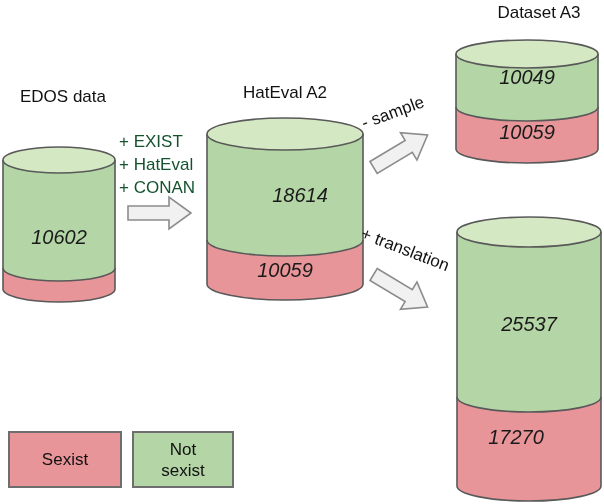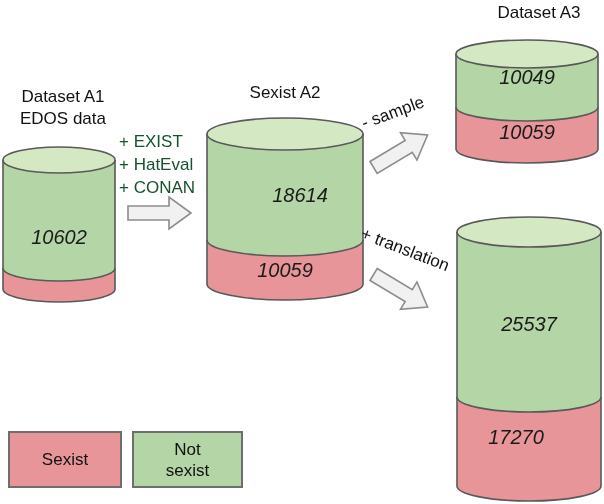--- a/index.html
+++ b/index.html
@@ -51,21 +51,20 @@
   .legend-pink { background: #e89599; }
   .legend-green { background: #b4d5a5; }
   svg { display: block; overflow: visible; }
 </style>
 </head>
 <body>
 
 <div id="canvas">
 
   <div class="abs title" style="left:0px; top:86px; width:126px;">
-    <div>Dataset A1</div>
     <div>EDOS data</div>
   </div>
   <svg class="abs" style="left:2px; top:146px;" width="114" height="157" viewBox="0 0 114 157">
     <path d="M1,14 L1,122 A56,13 0 0 0 113,122 L113,14 Z" fill="#b4d5a5"></path>
     <path d="M1,122 A56,13 0 0 0 113,122 L113,143 A56,13 0 0 1 1,143 Z" fill="#e89599"></path>
     <path d="M1,14 L1,143 A56,13 0 0 0 113,143 L113,14" fill="none" stroke="#595959" stroke-width="1.6"></path>
     <path d="M1,122 A56,13 0 0 0 113,122" fill="none" stroke="#595959" stroke-width="1.6"></path>
     <ellipse cx="57" cy="14" rx="56" ry="13" fill="#d5e8c4" stroke="#595959" stroke-width="1.6"></ellipse>
   </svg>
   <div class="abs num" style="left:2px; top:226px; width:114px;">10602</div>
@@ -73,21 +72,21 @@
   <div class="abs plus-labels" style="left:119px; top:130px;">
     <div>+ EXIST</div>
     <div>+ HatEval</div>
     <div>+ CONAN</div>
   </div>
 
   <svg class="abs" style="left:127px; top:194px;" width="66" height="38" viewBox="0 0 66 38">
     <polygon points="1,12 42,12 42,3 64,19 42,35 42,26 1,26" fill="#f1f1f1" stroke="#8c8c8c" stroke-width="1.6"></polygon>
   </svg>
 
-  <div class="abs title" style="left:206px; top:82px; width:158px;">Sexist A2</div>
+  <div class="abs title" style="left:206px; top:82px; width:158px;">HatEval A2</div>
   <svg class="abs" style="left:206px; top:117px;" width="158" height="184" viewBox="0 0 158 184">
     <path d="M1,17 L1,123 A78,16 0 0 0 157,123 L157,17 Z" fill="#b4d5a5"></path>
     <path d="M1,123 A78,16 0 0 0 157,123 L157,167 A78,16 0 0 1 1,167 Z" fill="#e89599"></path>
     <path d="M1,17 L1,167 A78,16 0 0 0 157,167 L157,17" fill="none" stroke="#595959" stroke-width="1.6"></path>
     <path d="M1,123 A78,16 0 0 0 157,123" fill="none" stroke="#595959" stroke-width="1.6"></path>
     <ellipse cx="79" cy="17" rx="78" ry="16" fill="#d5e8c4" stroke="#595959" stroke-width="1.6"></ellipse>
   </svg>
   <div class="abs num" style="left:206px; top:184px; width:188px;">18614</div>
   <div class="abs num" style="left:206px; top:259px; width:158px;">10059</div>
 
@@ -118,20 +117,20 @@
     <path d="M1,16 L1,270 A72,15 0 0 0 145,270 L145,16" fill="none" stroke="#595959" stroke-width="1.6"></path>
     <path d="M1,181 A72,15 0 0 0 145,181" fill="none" stroke="#595959" stroke-width="1.6"></path>
     <ellipse cx="73" cy="16" rx="72" ry="15" fill="#d5e8c4" stroke="#595959" stroke-width="1.6"></ellipse>
   </svg>
   <div class="abs num" style="left:456px; top:307px; width:146px;margin-top:6px;">25537</div>
   <div class="abs num" style="left:456px; top:426px; width:120px;">17270</div>
 
   <div class="abs legend-box legend-pink" style="left:8px; top:431px; width:114px; height:57px;">
     <span>Sexist</span>
   </div>
-  <div class="abs legend-box legend-green" style="left:132px; top:431px; width:111px; height:57px;">
+  <div class="abs legend-box legend-green" style="left:132px; top:431px; width:102px; height:57px;">
     <span>
       <span>Not</span><br>
       <span>sexist</span>
     </span>
   </div>
 
 </div>
 
 </body></html>

